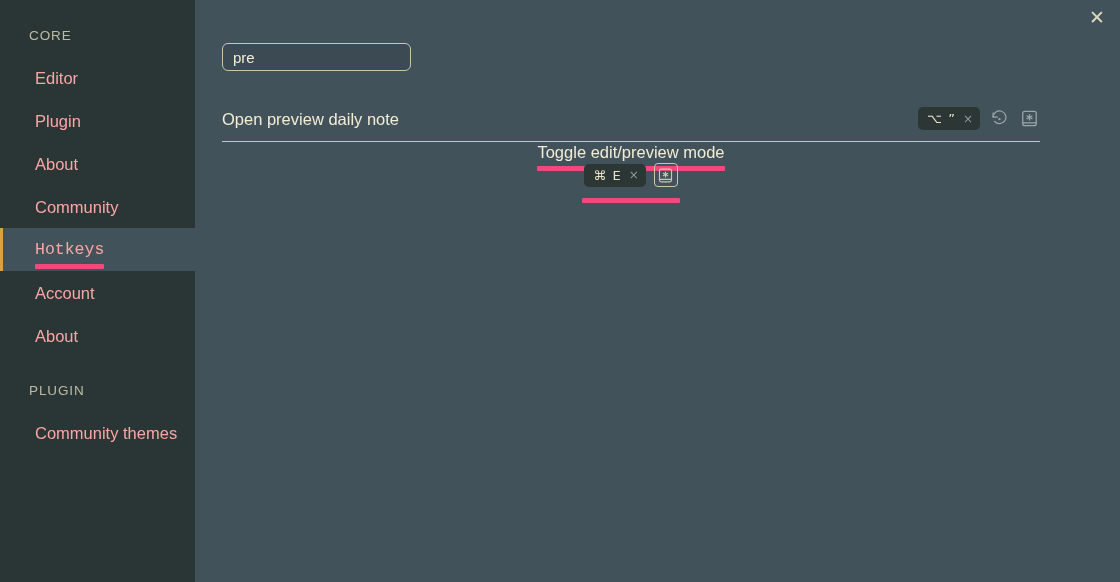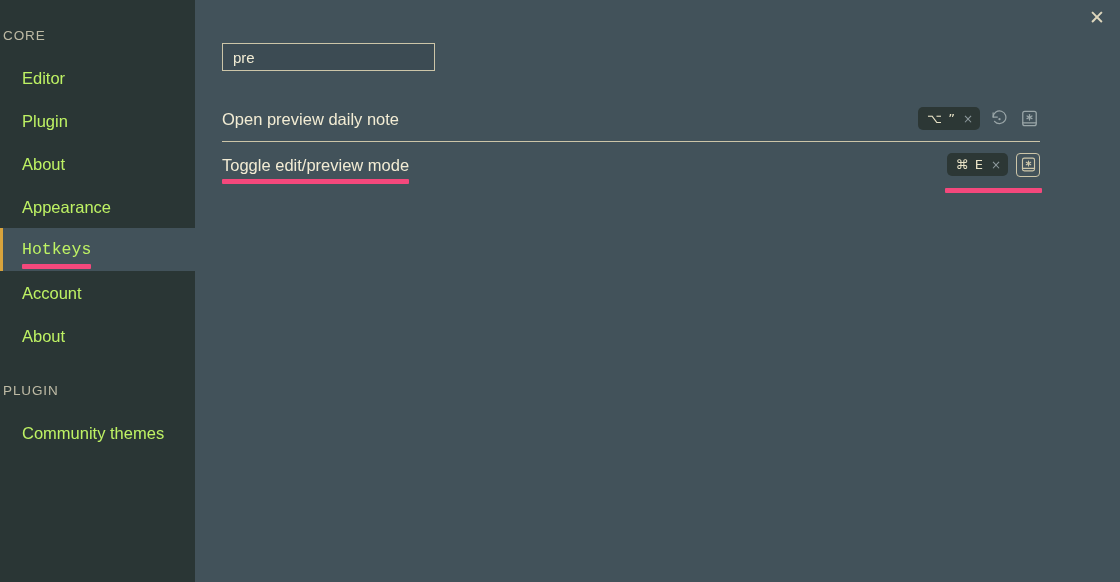--- a/index.html
+++ b/index.html
@@ -28,33 +28,33 @@
     background: #2a3635;
     flex: none;
     position: relative;
     padding-top: 28px;
     box-sizing: border-box;
   }
   .nav-section-label {
     color: #ded7bd;
     font-size: 13.5px;
     letter-spacing: 0.9px;
-    padding-left: 3px;
+    padding-left: 29px;
     margin-bottom: 12px;
     opacity: .82;
     line-height: 16px;
   }
   .nav-item {
     position: relative;
     height: 43px;
     display: flex;
     align-items: center;
-    padding-left: 22px;
-    box-sizing: border-box;
-    color: #bef264;
+    padding-left: 35px;
+    box-sizing: border-box;
+    color: #fca5a5;
     font-size: 16.5px;
   }
   .nav-item .nav-label {
     position: relative;
     display: inline-block;
     line-height: 20px;
   }
   .nav-item.active {
     background: #42525a;
     font-family: Liberation Mono, monospace;
@@ -104,45 +104,45 @@
 
   #content {
     position: absolute;
     left: 27px;
     right: 80px;
     top: 43px;
   }
 
   #search-input {
     display: block;
-    width: 213px;
+    width: 189px;
     height: 28px;
     box-sizing: border-box;
     background: #3c4b53;
     border: 1.5px solid #ccc5a8;
-    border-radius: 0;
+    border-radius: 6px;
     color: #f2ecd4;
     font-family: "Liberation Sans", sans-serif;
     font-size: 15px;
     padding: 0 10px;
     outline: none;
   }
   #search-input::placeholder { color: #8d9aa0; }
 
   .hotkey-list { margin-top: 25px; }
 
   .hotkey-row {
     position: relative;
     display: flex;
     align-items: center;
     justify-content: space-between;
     height: 45px;
     border-bottom: 1.5px solid #ccc5a8;
   }
-  .hotkey-row.last { border-bottom: none; }
+  .hotkey-row.last { border-bottom: none; flex-direction: column; }
 
   .hotkey-name {
     position: relative;
     color: #f2ecd4;
     font-size: 16.5px;
     line-height: 20px;
     display: inline-block;
   }
 
   .hotkey-controls {
@@ -216,21 +216,21 @@
       <div class="nav-item">
         <span class="nav-label">Editor</span>
       </div>
       <div class="nav-item">
         <span class="nav-label">Plugin</span>
       </div>
       <div class="nav-item">
         <span class="nav-label">About</span>
       </div>
       <div class="nav-item">
-        <span class="nav-label">Appearance</span>
+        <span class="nav-label">Community</span>
       </div>
       <div class="nav-item active">
         <span class="nav-label pink-underline">Hotkeys</span>
       </div>
       <div class="nav-item">
         <span class="nav-label">Account</span>
       </div>
       <div class="nav-item">
         <span class="nav-label">About</span>
       </div>

